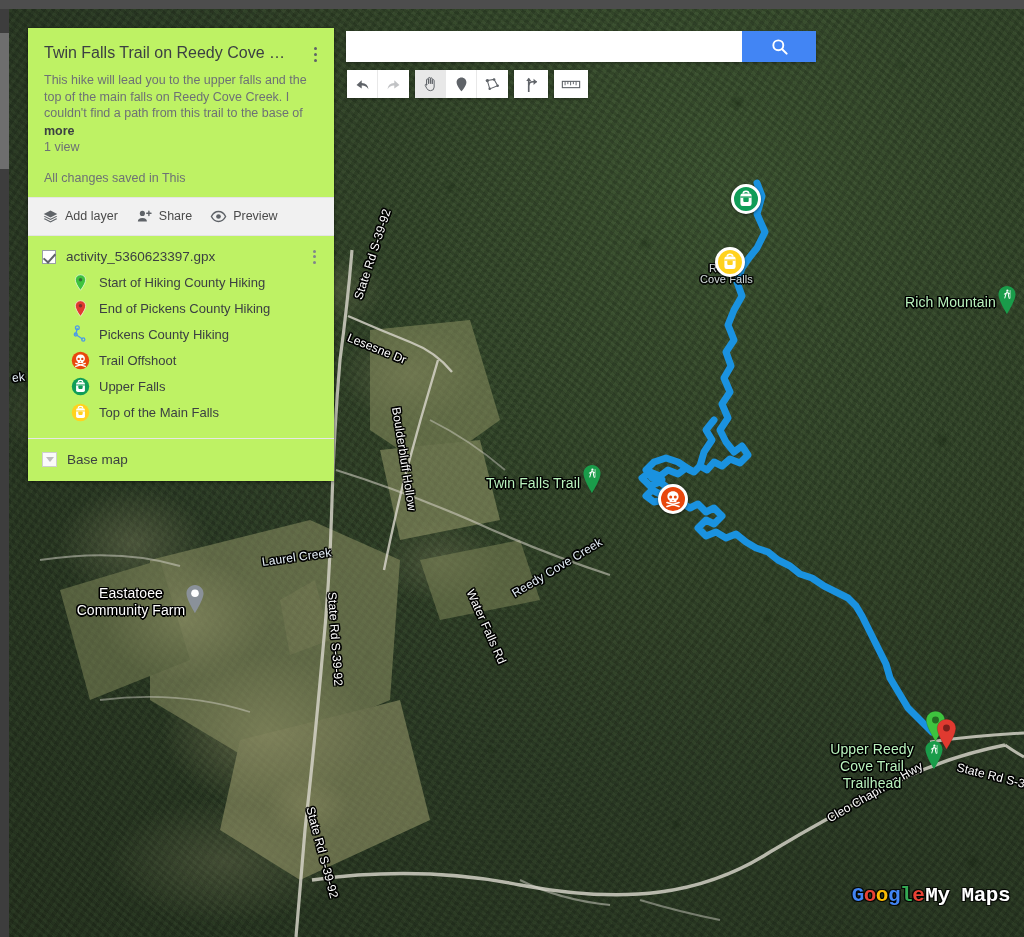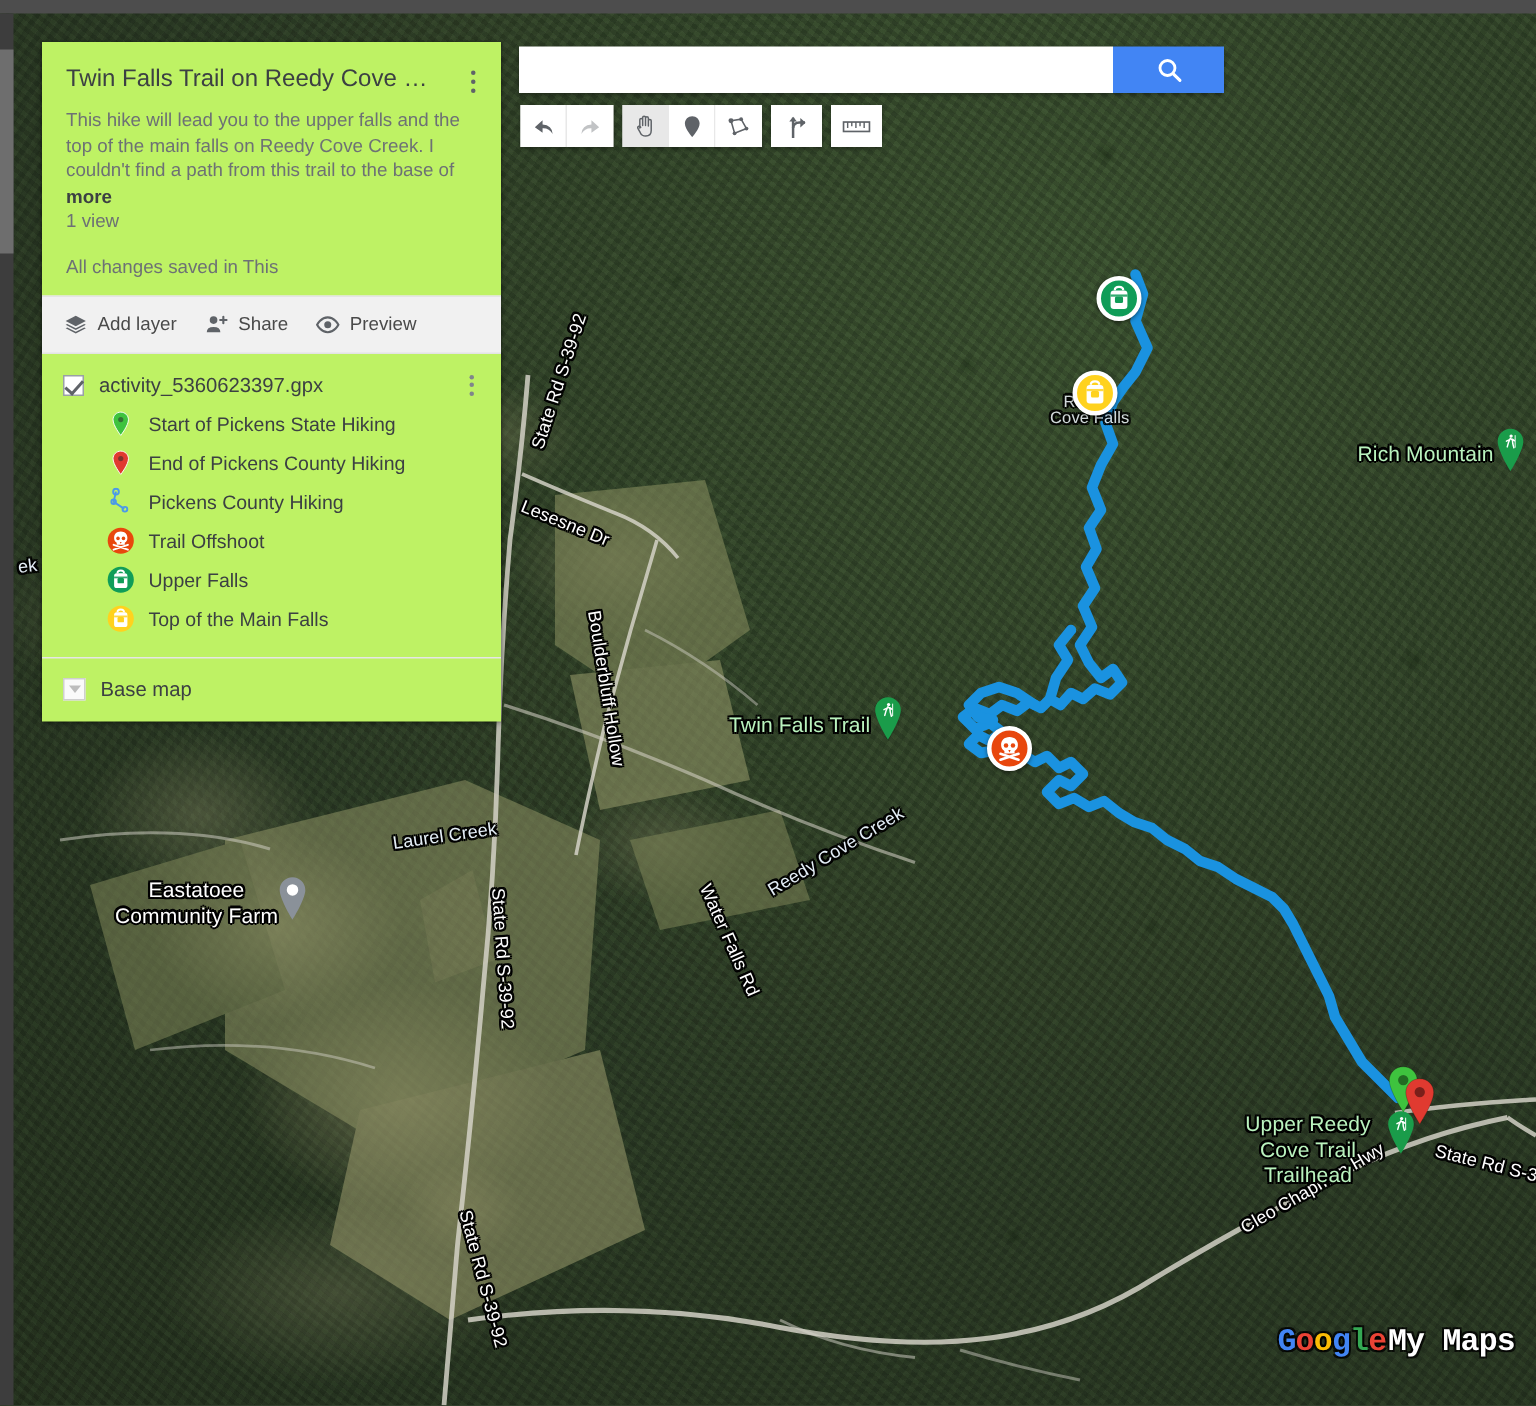--- a/index.html
+++ b/index.html
@@ -482,21 +482,21 @@
 
 
       <div class="feat-list" id="feature-list">
           <div class="feat-row">
             <span class="feat-ico">
               <svg width="19" height="19" viewBox="0 0 24 24">
                 <path d="M12 2.2 c-3.6 0 -6.5 2.9 -6.5 6.4 c0 4.9 6.5 13.2 6.5 13.2 s6.5 -8.3 6.5 -13.2 c0 -3.5 -2.9 -6.4 -6.5 -6.4 z" fill="#3ec33e" stroke="#fff" stroke-width="0.8"></path>
                 <circle cx="12" cy="8.5" r="2.2" fill="#2b2b2b" opacity="0.55"></circle>
               </svg>
             </span>
-            <span class="lbl">Start of Pickens State Hiking</span>
+            <span class="lbl">Start of Hiking County Hiking</span>
           </div>
           <div class="feat-row">
             <span class="feat-ico">
               <svg width="19" height="19" viewBox="0 0 24 24">
                 <path d="M12 2.2 c-3.6 0 -6.5 2.9 -6.5 6.4 c0 4.9 6.5 13.2 6.5 13.2 s6.5 -8.3 6.5 -13.2 c0 -3.5 -2.9 -6.4 -6.5 -6.4 z" fill="#e03a30" stroke="#fff" stroke-width="0.8"></path>
                 <circle cx="12" cy="8.5" r="2.2" fill="#2b2b2b" opacity="0.55"></circle>
               </svg>
             </span>
             <span class="lbl">End of Pickens County Hiking</span>
           </div>

